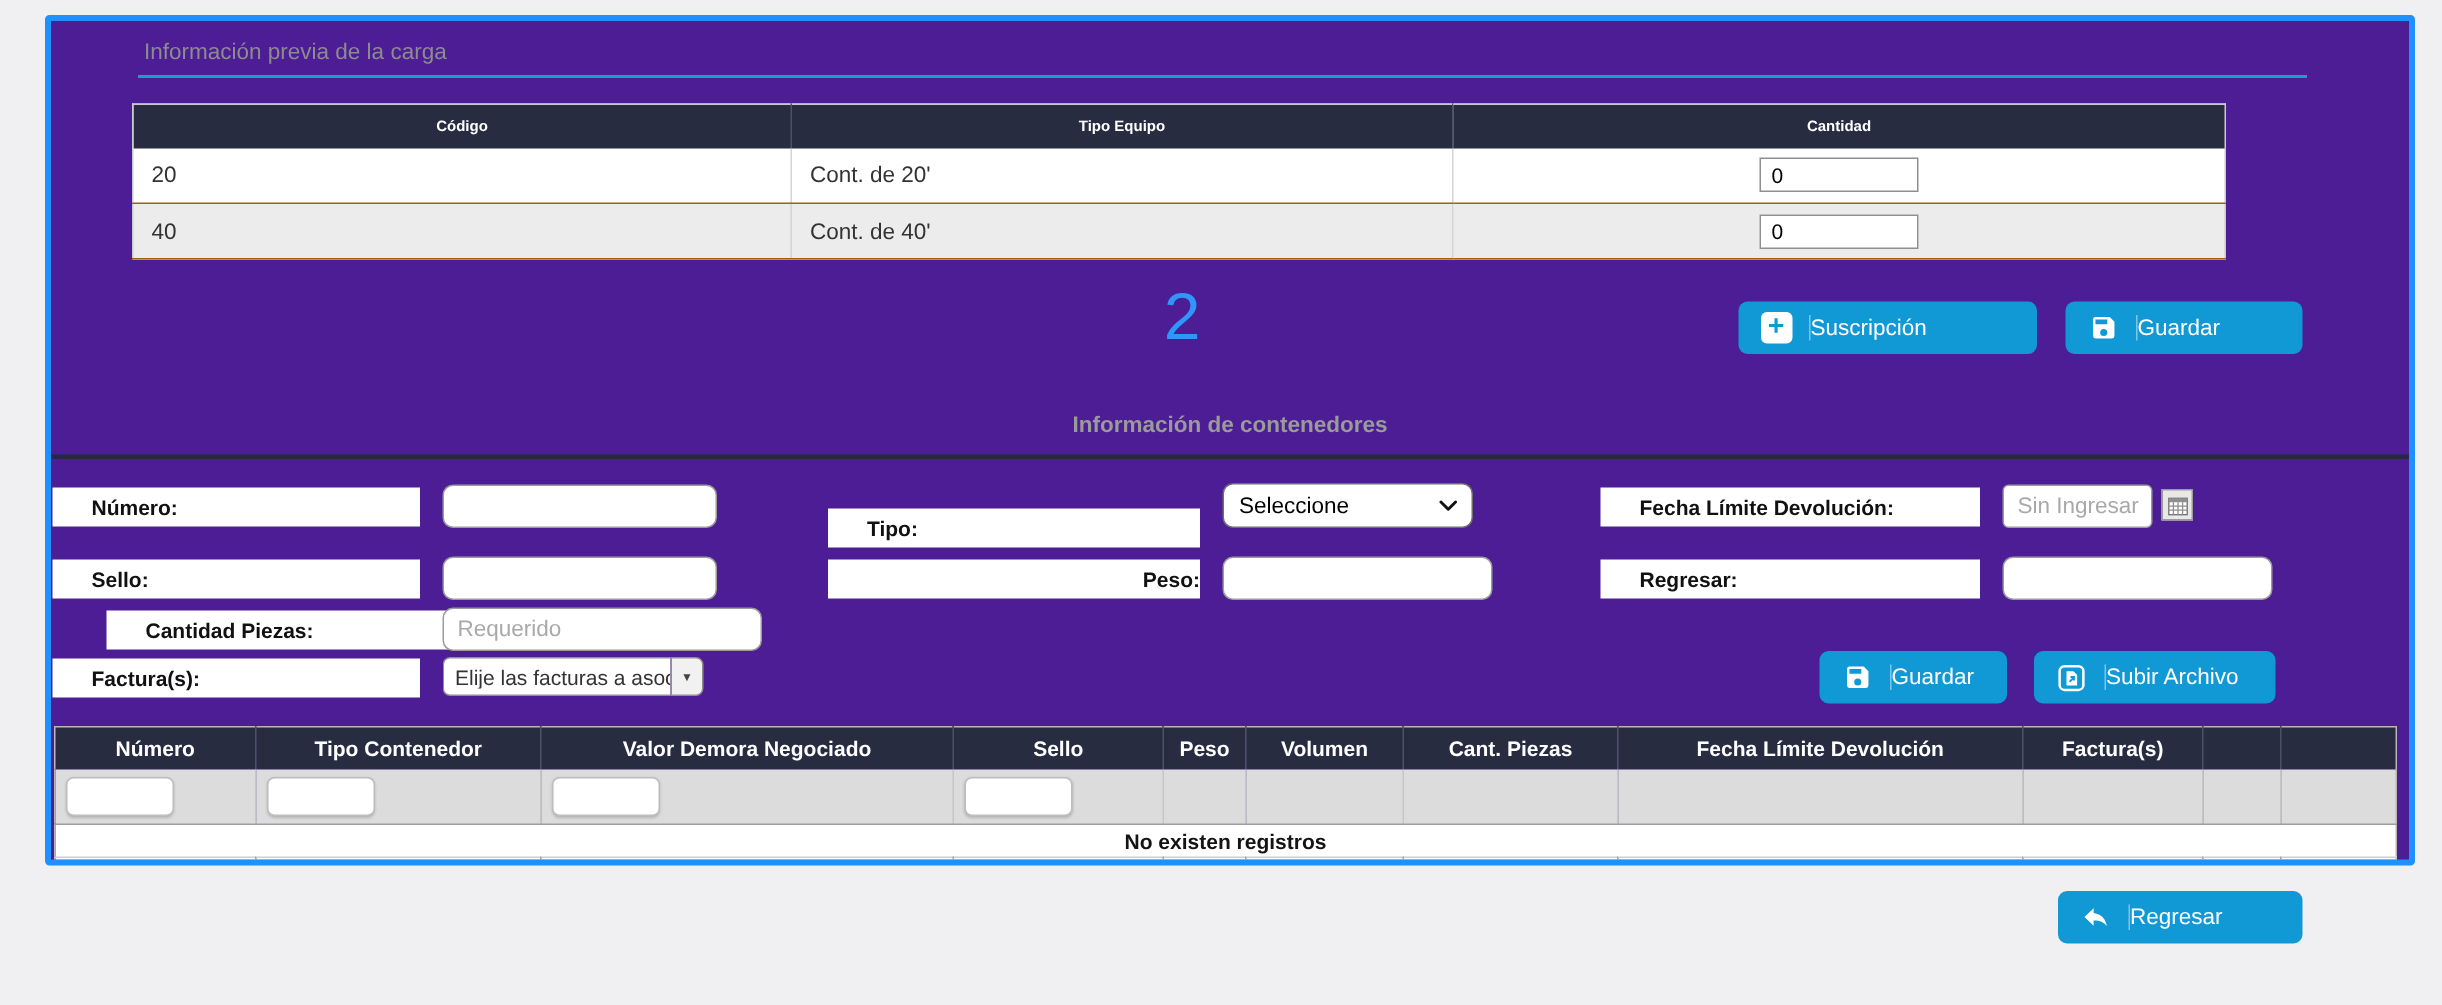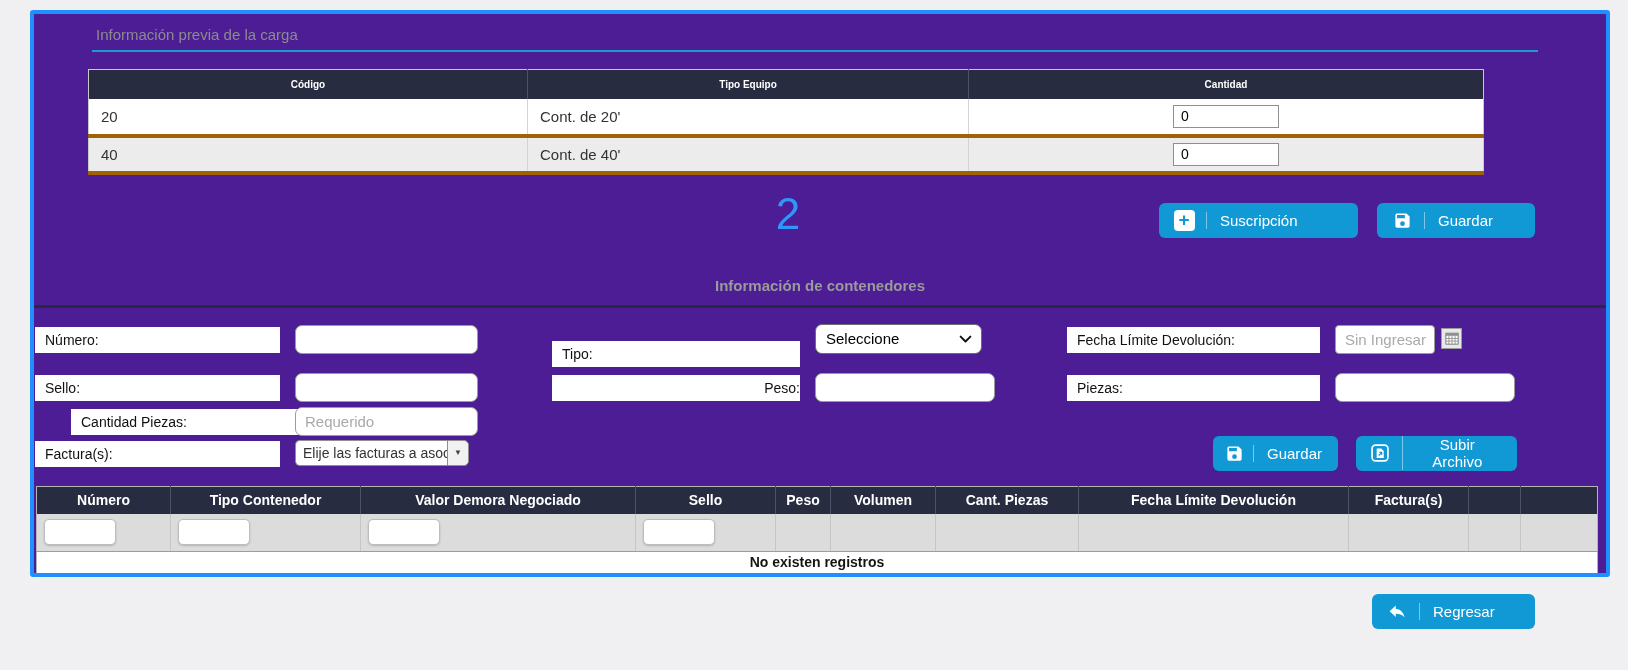--- a/index.html
+++ b/index.html
@@ -22,49 +22,49 @@
     color:#8c8c8c;
     font-size:15px;
     padding:0 0 7px 4px;
     border-bottom:2px solid #1d9bca;
   }
 
   
   .tbl1 { border-collapse:collapse; margin:17px 123px 0 54px; width:1395px; table-layout:fixed; background:#fff; border:1px solid #c9c9c9; }
   .tbl1 th { background:#272c41; color:#fff; font-size:10px; font-weight:bold; height:29px; text-align:center; border-right:1px solid #4c5166; }
   .tbl1 th:last-child { border-right:none; }
-  .tbl1 td { height:37px; font-size:15px; color:#333; padding-left:12px; border-right:1px solid #d4d4d4; border-bottom:4px solid #a16207; }
+  .tbl1 td { height:37px; font-size:15px; color:#333; padding-left:12px; border-right:1px solid #d4d4d4; border-bottom:1px solid #a16207; }
   .tbl1 td:last-child { border-right:none; }
   .tbl1 tr.alt td { background:#ececec;margin-left:36px; }
   .qty-cell { text-align:center; padding-left:0 !important; }
   .qty-input { width:106px; height:23px; border:1px solid #8f8f8f; font-size:14px; padding-left:7px; font-family:inherit; background:#fff; }
 
   
   .step-row { position:relative; height:66px; margin-top:12px; }
   .step-num { position:absolute; left:0; right:64px; top:2px; text-align:center; font-size:44px; color:#2f97f7; }
   .btns1 { position:absolute; right:71px; top:16px; display:flex; gap:19px; }
 
   .cbtn {
     display:flex; align-items:center; gap:0;
     background:#1199d6; color:#fff; border:none; border-radius:6px;
     height:35px; padding:0 18px 0 12px; font-size:15px; font-family:inherit; cursor:pointer;
   }
   .cbtn .ic { display:flex; align-items:center; justify-content:center; width:26px; height:22px; }
-  .cbtn .lbl { border-left:1px solid rgba(255,255,255,.45); padding-left:13px; margin-left:9px; }
+  .cbtn .lbl { border-left:1px solid rgba(255,255,255,.45); margin-left:9px; }
   .btn-susc, .btn-save1 { width:199px; }
   .btn-save1 { width:158px; }
 
   .plussq { width:21px; height:21px; background:#fff; border-radius:4px; color:#1199d6; font-weight:bold; font-size:19px; line-height:20px; text-align:center; }
 
   
   .sec2-title { text-align:center; color:#9a9a9a; font-weight:bold; font-size:15px; margin-top:24px; }
   .divider { height:3px; background:#242a40; margin-top:11px; }
 
   .form-area { position:relative; height:178px; }
-  .flabel { position:absolute; background:#fff; height:26px; line-height:26px; font-size:14px; font-weight:normal; color:#111; padding-left:10px; }
+  .flabel { position:absolute; background:#fff; height:26px; line-height:26px; font-size:14px; font-weight:bold; color:#111; padding-left:26px; }
   .finput { position:absolute; height:29px; border:1px solid #9b9b9b; border-radius:7px; background:#fff; font-size:15px; font-family:inherit; padding-left:9px; color:#222; }
   .finput::placeholder { color:#a9a9a9; }
 
   .selectbox { position:absolute; height:30px; border:1px solid #6e6e6e; border-radius:7px; background:#fff; display:flex; align-items:center; justify-content:space-between; padding:0 9px 0 10px; font-size:15px; color:#000; cursor:pointer; }
 
   .combo { position:absolute; display:flex; height:26px; }
   .combo input { width:152px; height:26px; border:1px solid #8f8f8f; border-right:none; border-radius:5px 0 0 5px; font-size:14px; padding-left:7px; font-family:inherit; color:#333; background:#fff; }
   .combo .dd { width:22px; height:26px; border:1px solid #8f8f8f; border-radius:0 5px 5px 0; background:#f1f1f1; display:flex; align-items:center; justify-content:center; font-size:8px; color:#444; cursor:pointer; }
 
   .date-input { color:#a9a9a9; border-color:#9b9b9b; border-radius:4px; }
@@ -146,21 +146,21 @@
 
   <div class="form-area">
 
     <div class="flabel" style="left:1px; top:19px; width:245px;">Número:</div>
     <input class="finput" style="left: 261px; top: 17px; width: 183px;" type="text" value="">
 
     <div class="flabel" style="left:1px; top:67px; width:245px;">Sello:</div>
     <input class="finput" style="left: 261px; top: 65px; width: 183px;" type="text" value="">
 
     <div class="flabel" style="left:1px; top:101px; width:245px;margin-left:36px;">Cantidad Piezas:</div>
-    <input class="finput" style="left: 261px; top: 99px; width: 183px;" type="text" placeholder="Requerido">
+    <input class="finput" style="left: 261px; top: 99px; width: 213px;" type="text" placeholder="Requerido">
 
     <div class="flabel" style="left:1px; top:133px; width:245px;">Factura(s):</div>
     <div class="combo" style="left:261px; top:132px;">
       <input type="text" readonly="" value="Elije las facturas a asoc" style="">
       <span class="dd">▼</span>
     </div>
 
     <div class="flabel" style="left:518px; top:33px; width:248px;">Tipo:</div>
     <div class="selectbox" style="left:781px; top:16px; width:167px;">
       <span>Seleccione</span>
@@ -177,21 +177,21 @@
     <div class="flabel" style="left:1033px; top:19px; width:253px;">Fecha Límite Devolución:</div>
     <input class="finput date-input" style="left: 1301px; top: 17px; width: 100px; border-radius: 4px;" type="text" placeholder="Sin Ingresar">
     <span class="cal-btn" style="left:1407px; top:20px;">
       <svg width="14" height="14" viewBox="0 0 16 16">
           <rect x="1" y="2.5" width="14" height="12.5" fill="#fff" stroke="#6f6f6f"></rect>
           <rect x="1" y="2.5" width="14" height="3" fill="#8f8f8f"></rect>
           <path d="M4.5 5.5v10 M8 5.5v10 M11.5 5.5v10 M1 8.5h14 M1 11.5h14" stroke="#8f8f8f" stroke-width="1"></path>
         </svg>
     </span>
 
-    <div class="flabel" style="left:1033px; top:67px; width:253px;">Piezas:</div>
+    <div class="flabel" style="left:1033px; top:67px; width:253px;">Regresar:</div>
     <input class="finput" style="left: 1301px; top: 65px; width: 180px;" type="text" value="">
 
     <div class="btns2">
       <button class="cbtn btn-save2">
         <span class="ic">
           <svg width="19" height="19" viewBox="0 0 24 24">
               <path fill="#fff" d="M17 3H5a2 2 0 0 0-2 2v14a2 2 0 0 0 2 2h14a2 2 0 0 0 2-2V7l-4-4zM12 19a3 3 0 1 1 0-6 3 3 0 0 1 0 6zm3-10H5V5h10v4z"></path>
             </svg>
         </span>
         <span class="lbl">Guardar</span>

